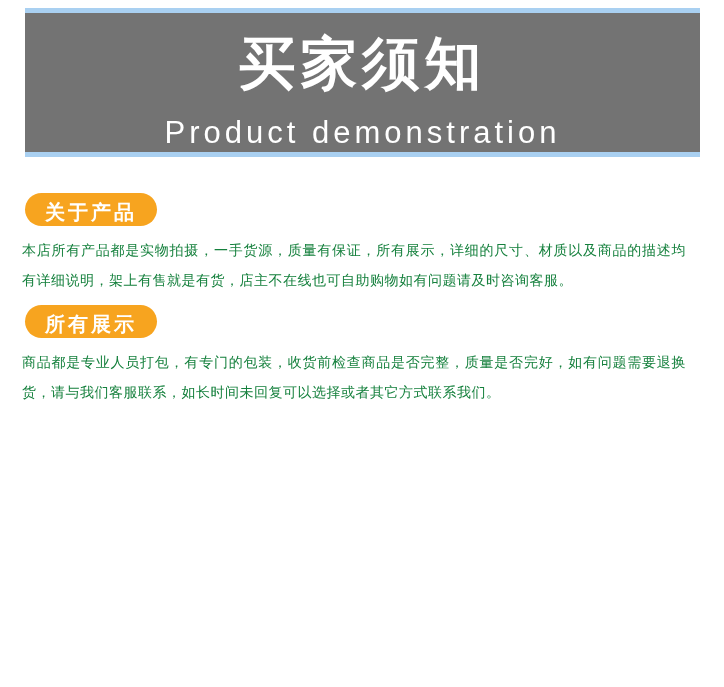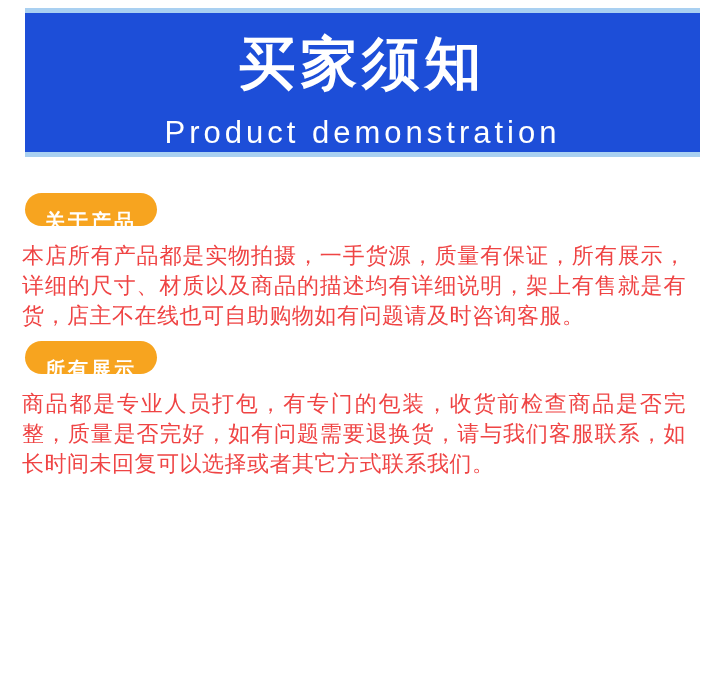--- a/index.html
+++ b/index.html
@@ -11,21 +11,21 @@
   body {
     height: 687px;
     overflow: hidden;
     position: relative;
   }
 
   
   .banner {
     margin: 8px 24px 0 25px;
     height: 149px;
-    background: #1d4ed8;
+    background: #737373;
     border-top: 5px solid #a9d0f1;
     border-bottom: 5px solid #a9d0f1;
     text-align: center;
   }
   .banner-title {
     margin-top: 22px;
     color: #ffffff;
     font-size: 57px;
     font-weight: bold;
     letter-spacing: 5px;
@@ -43,30 +43,30 @@
   .section .badge {
     display: inline-block;
     margin: 10px 0 0 25px;
     background: #f7a41f;
     color: #ffffff;
     font-size: 20px;
     font-weight: bold;
     letter-spacing: 3px;
     line-height: 33px;
     height: 33px;
-    padding: 12px 20px;
+    padding: 3px 20px;
     border-radius: 17px;
   }
   .section:first-of-type .badge {
     margin-top: 36px;
   }
   .section .body-text {
     margin: 9px 38px 0 22px;
-    color: #ef4444;
-    font-size: 22px;
+    color: #15803d;
+    font-size: 14px;
     line-height: 30px;
     text-align: justify;
     letter-spacing: 0.5px;
   }
 </style>
 </head>
 <body>
 
 <div class="page">
 

